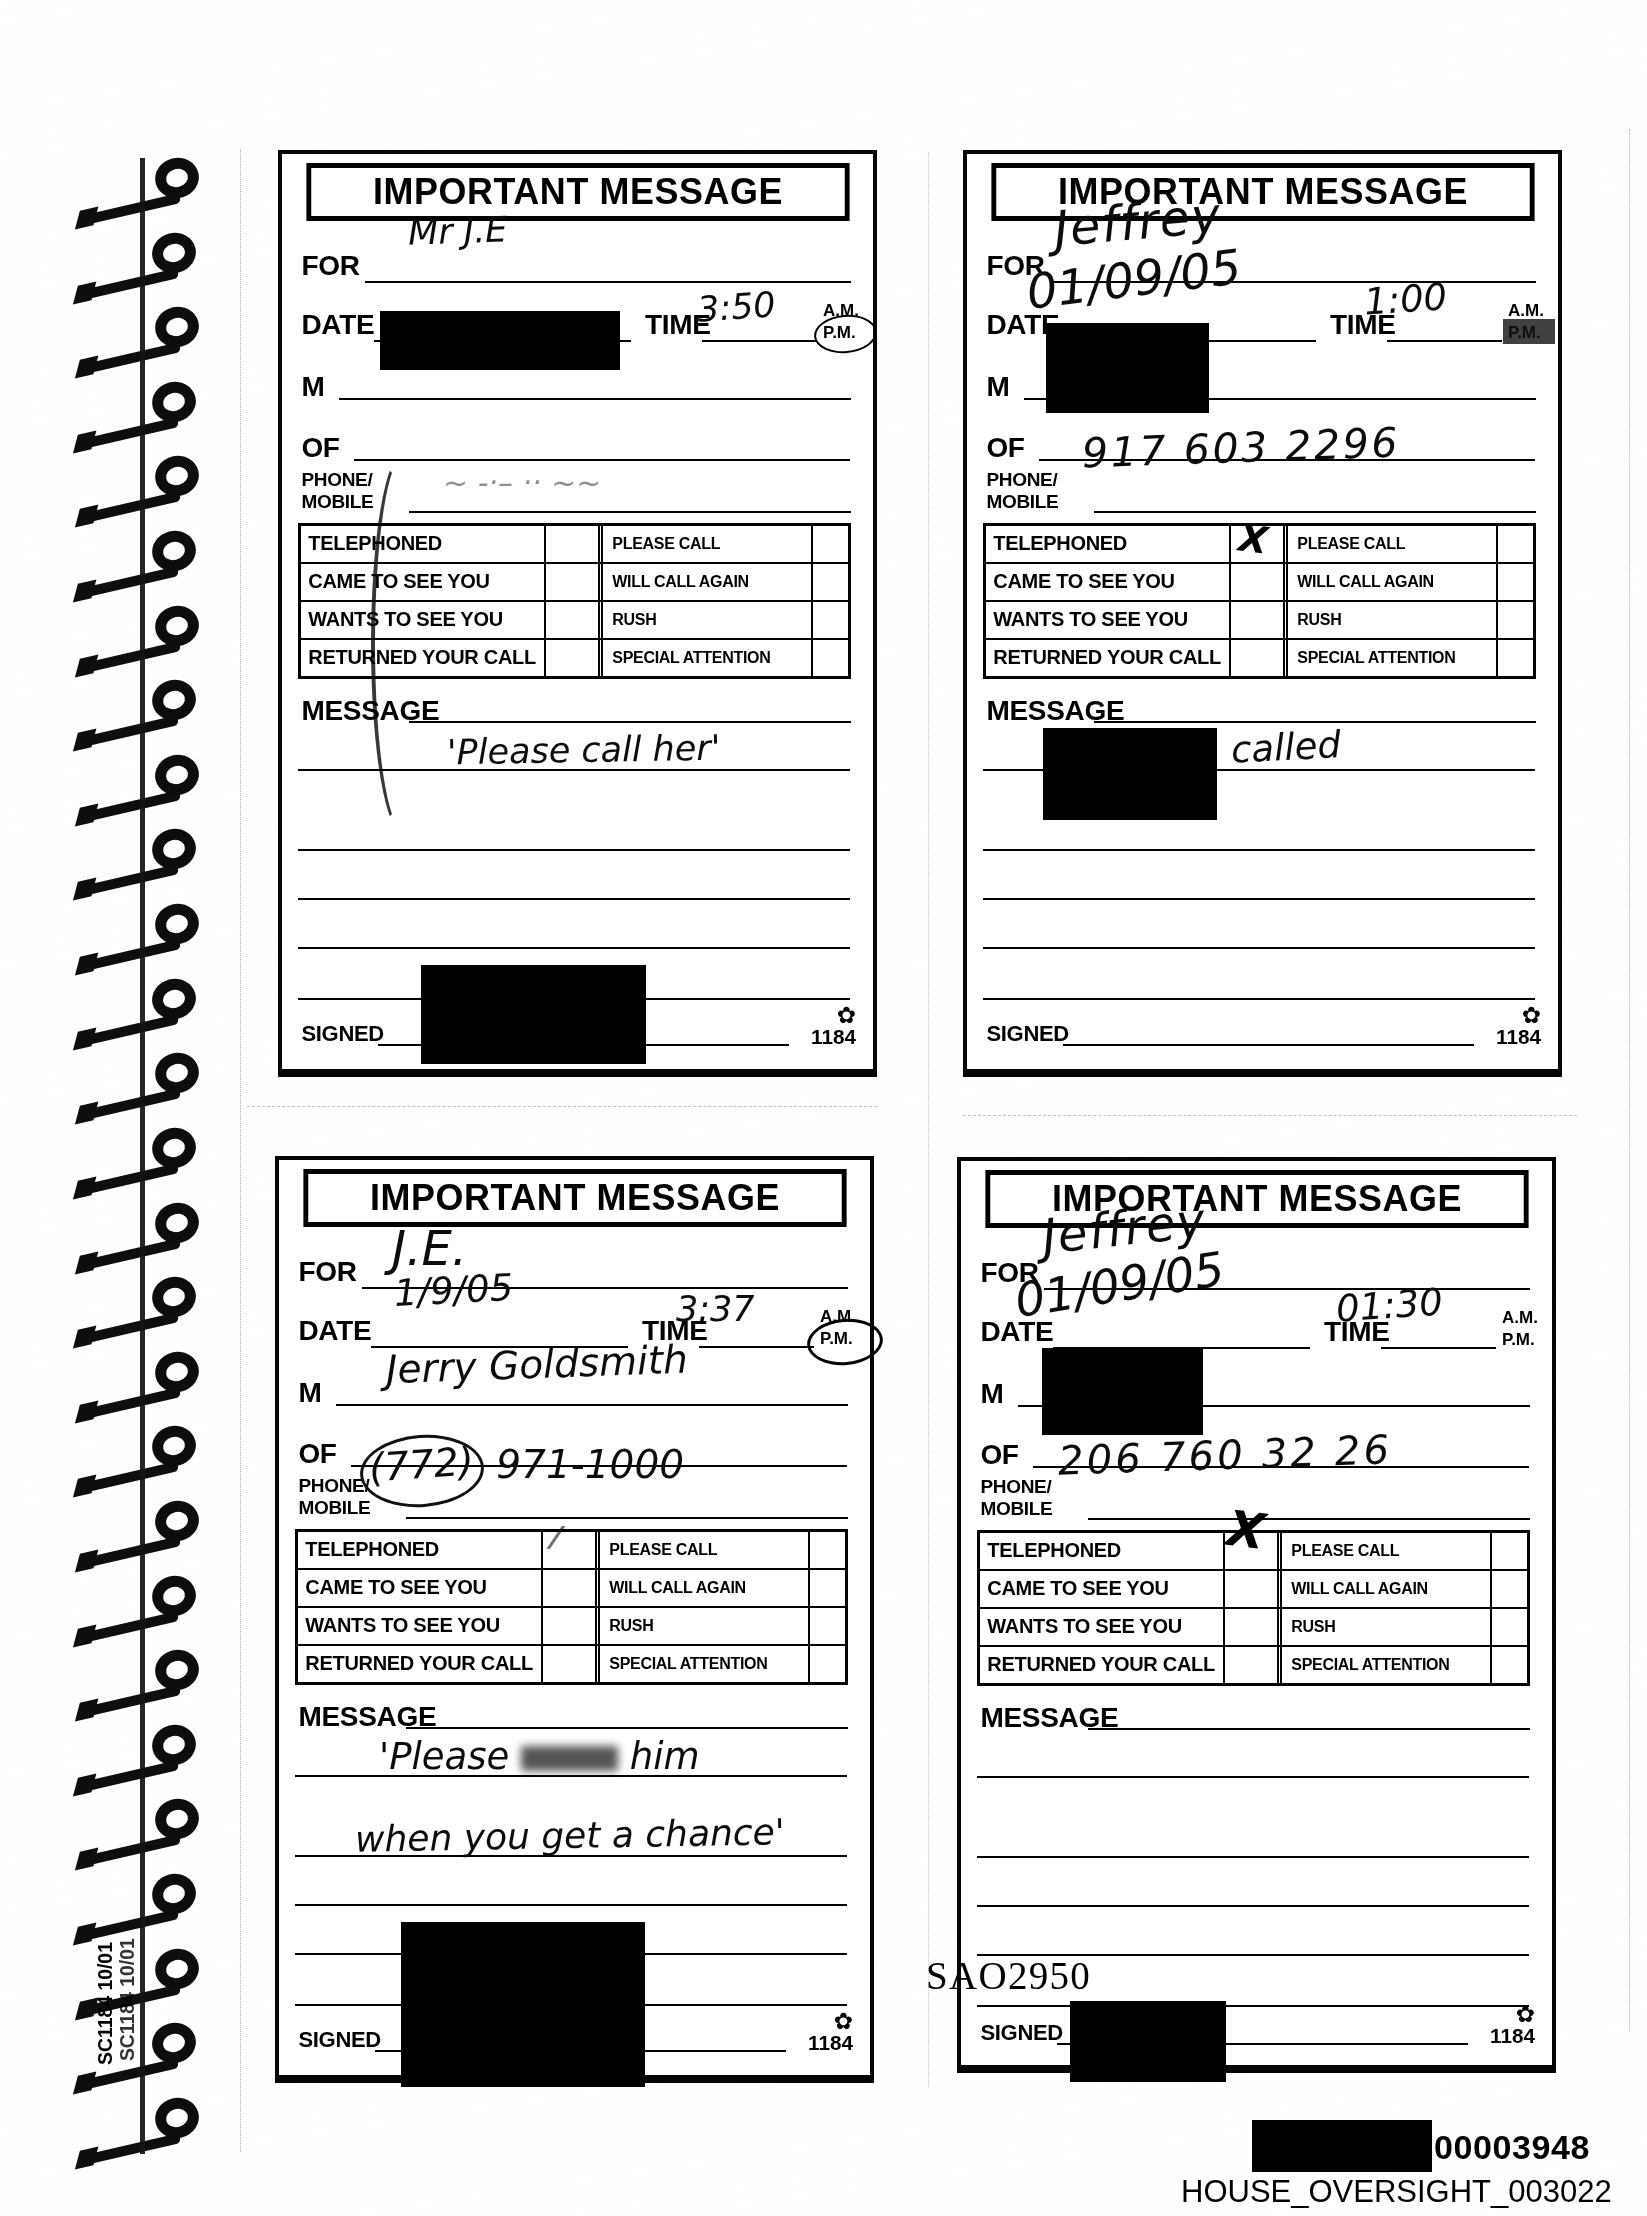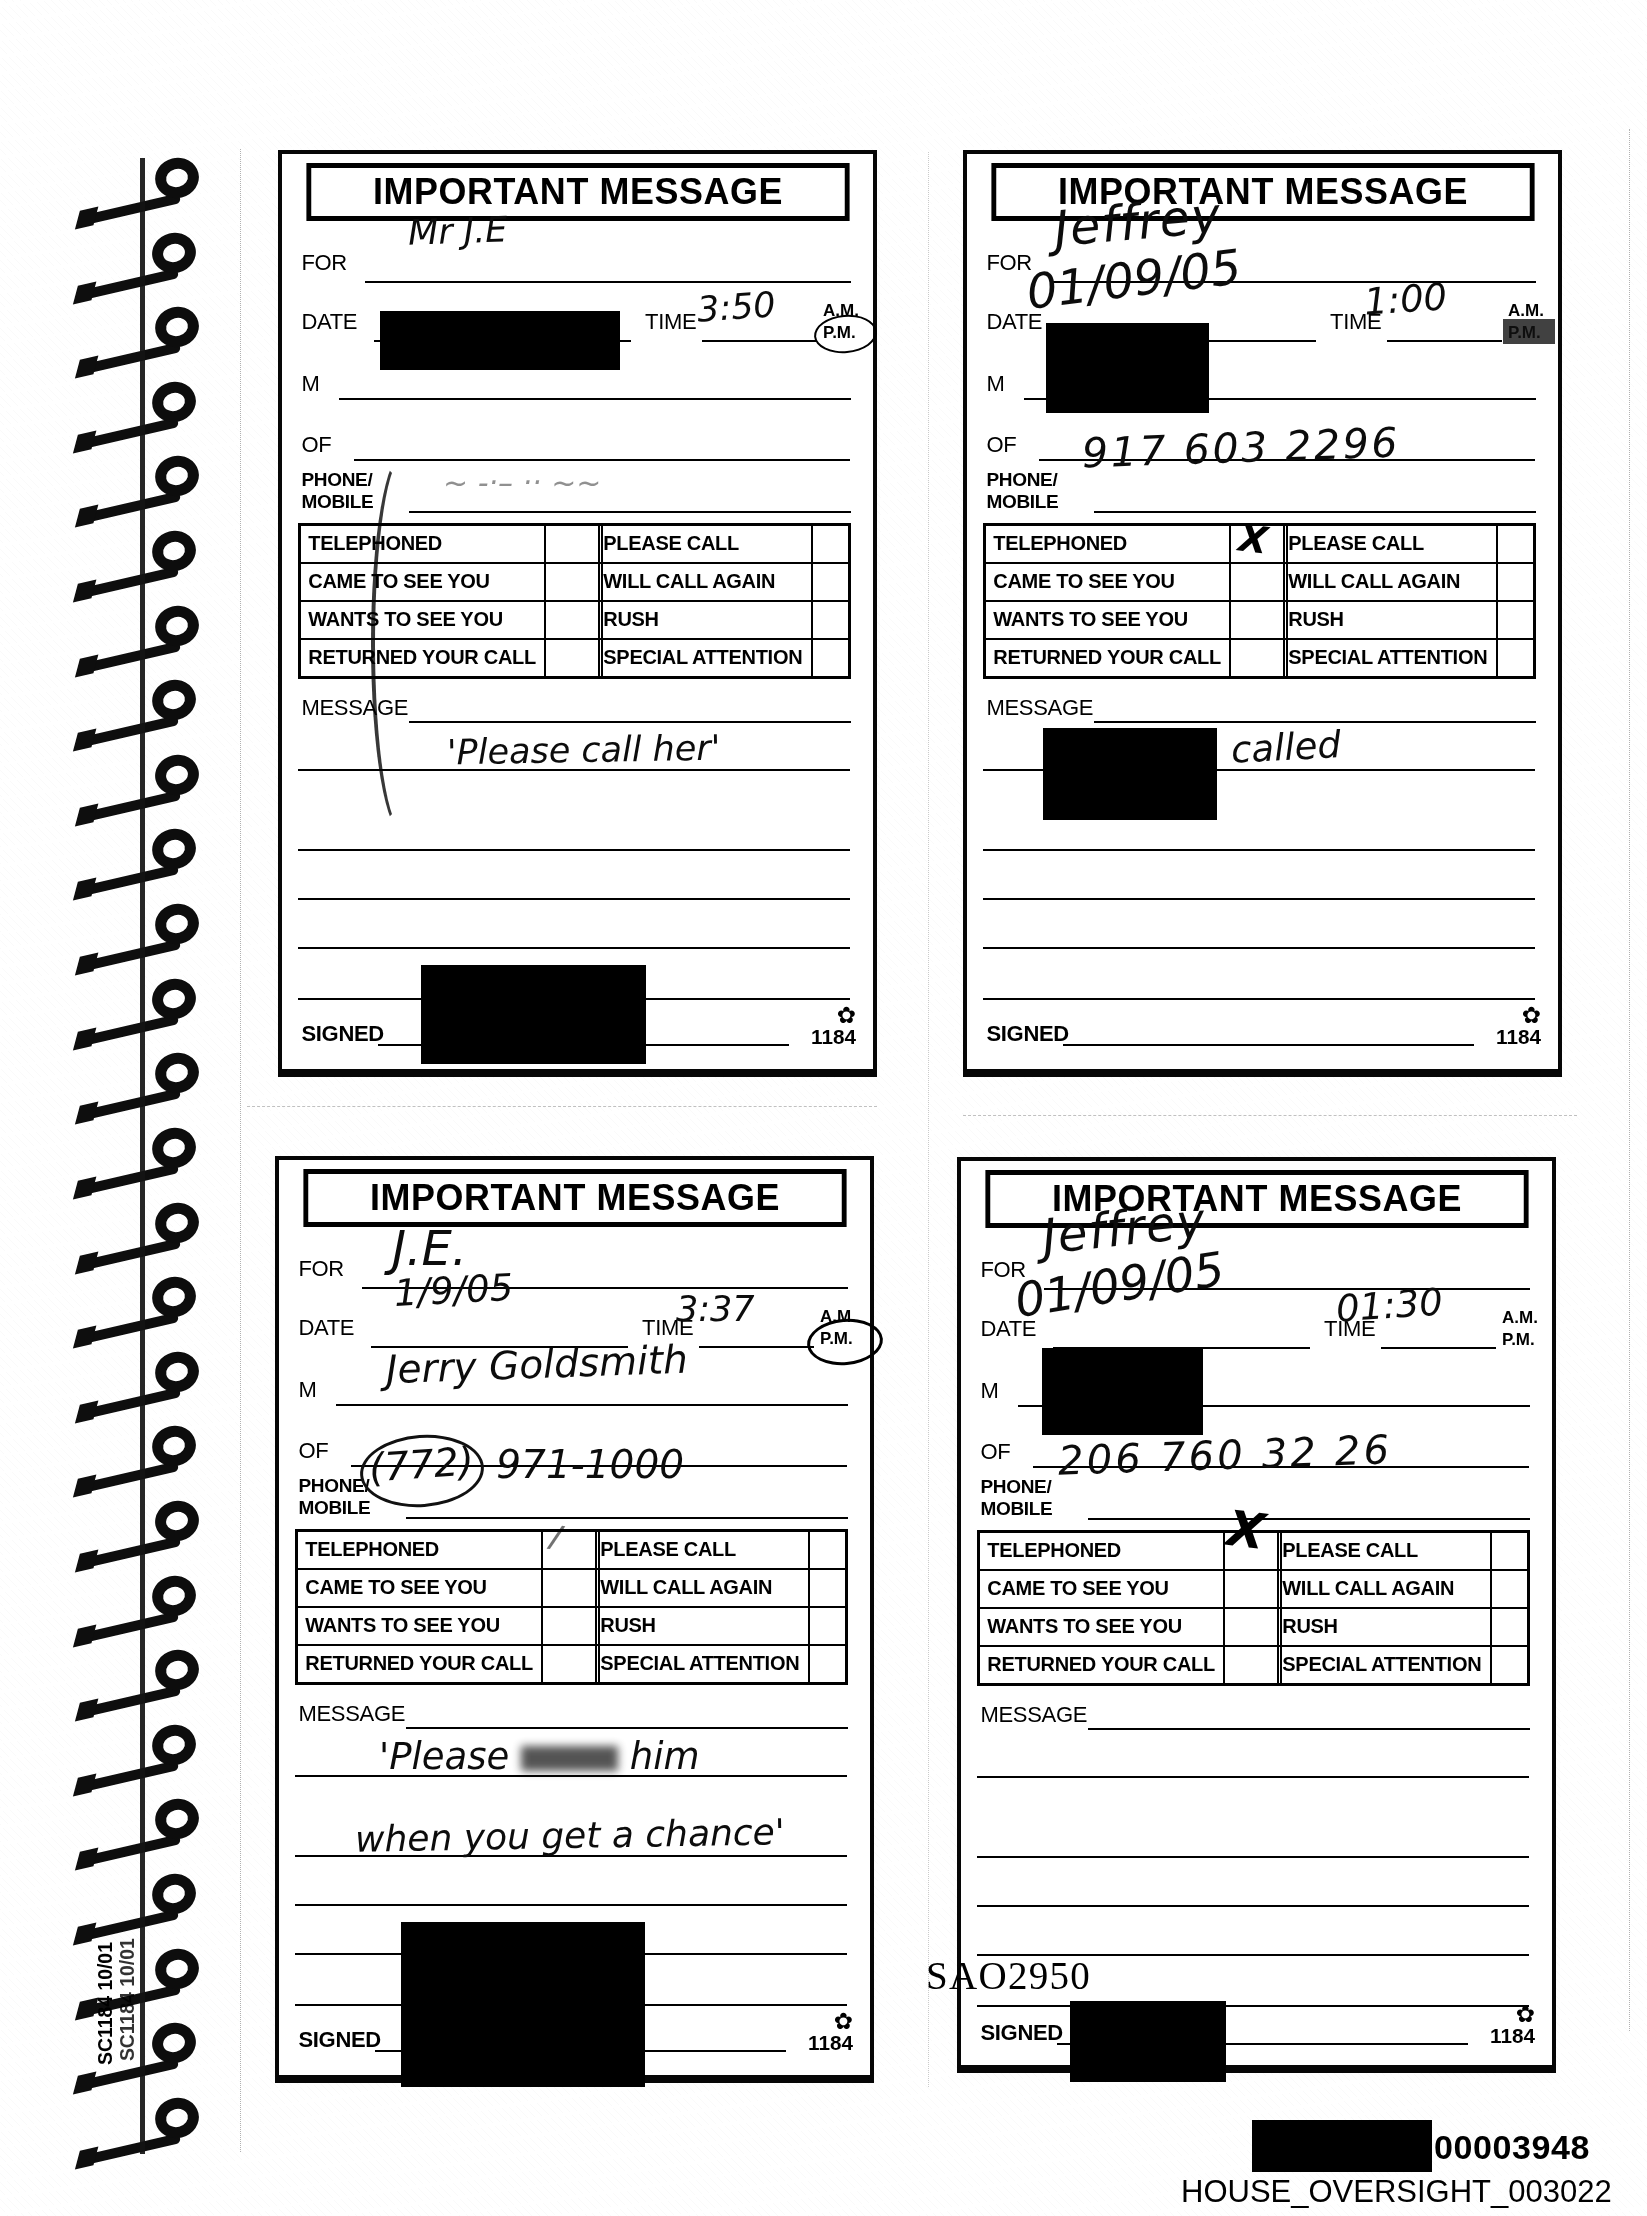--- a/index.html
+++ b/index.html
@@ -19,32 +19,32 @@
   .wire::after{content:"";position:absolute;left:-3.2px;top:-5.2px;width:19.4px;height:17px;background:#0e0e0e;transform:skewX(-28deg);}
   .loop:nth-child(odd){margin-left:2.6px;}
   #spine{position:absolute;left:140px;top:158px;width:4.5px;height:1996px;background:#141414;opacity:.92;}
   .vdots{position:absolute;width:0;border-left:1.9px dotted #555;opacity:.45;}
   .hdash{position:absolute;height:0;border-top:1.3px dashed #777;opacity:.45;}
   
   .slip{position:absolute;width:591px;background:#fff;border:4.5px solid #060606;border-bottom-width:8.4px;}
   .slip-header{position:absolute;left:15.5px;right:15.5px;top:9px;height:48px;border:5.2px solid #000;
     display:flex;align-items:center;justify-content:center;
     font-weight:700;font-size:37px;letter-spacing:0.6px;transform:scaleX(.97);white-space:nowrap;}
-  .lbl{position:absolute;font-weight:400;font-size:22px;letter-spacing:-0.3px;}
+  .lbl{position:absolute;font-weight:700;font-size:28px;letter-spacing:-0.3px;}
   .lbl-sm{position:absolute;font-weight:700;font-size:19px;letter-spacing:-0.3px;}
   .ampm{position:absolute;font-weight:700;font-size:17px;}
   .fline{position:absolute;height:0;border-bottom:2.6px solid #000;}
   .mline{position:absolute;left:15.5px;width:552px;height:0;border-bottom:2.6px solid #000;}
   
   .cktable{position:absolute;left:15.5px;top:369px;width:547px;border:3.2px solid #000;}
   .ckrow{display:flex;border-bottom:2.6px solid #000;height:36px;}
   .ckrow:last-child{border-bottom:none;}
   .ckl{width:236px;border-right:2.6px solid #000;font-weight:700;font-size:20px;line-height:35px;padding-left:7.8px;letter-spacing:-0.3px;}
   .ckb{width:52px;border-right:5.2px double #000;position:relative;}
-  .ckr{flex:1;font-weight:700;font-size:20px;line-height:35px;letter-spacing:-0.3px;}
+  .ckr{flex:1;font-weight:700;font-size:16px;line-height:35px;padding-left:9px;letter-spacing:-0.3px;}
   .ckb2{width:35px;border-left:2.6px solid #000;}
   .xmark{position:absolute;top:-7.8px;left:7.8px;font-family:"DejaVu Sans",sans-serif;font-style:italic;font-weight:700;font-size:37px;transform:rotate(7deg);}
   
   .hw{position:absolute;font-family:"DejaVu Sans",sans-serif;font-style:italic;color:#0c0c0c;white-space:nowrap;}
   .redact{position:absolute;background:#000;}
   .pm-ellipse{position:absolute;border:2.6px solid #000;border-radius:50%;transform:rotate(-5deg);}
   .pm-scrib{position:absolute;background:#111;opacity:.8;}
   .logo{position:absolute;right:17px;top:848px;font-size:23px;}
   .formno{position:absolute;right:17px;top:871px;font-weight:700;font-size:20.7px;margin-left:8px;}
   .signedline{position:absolute;left:96px;top:890px;width:411px;height:0;border-bottom:2.6px solid #000;}

